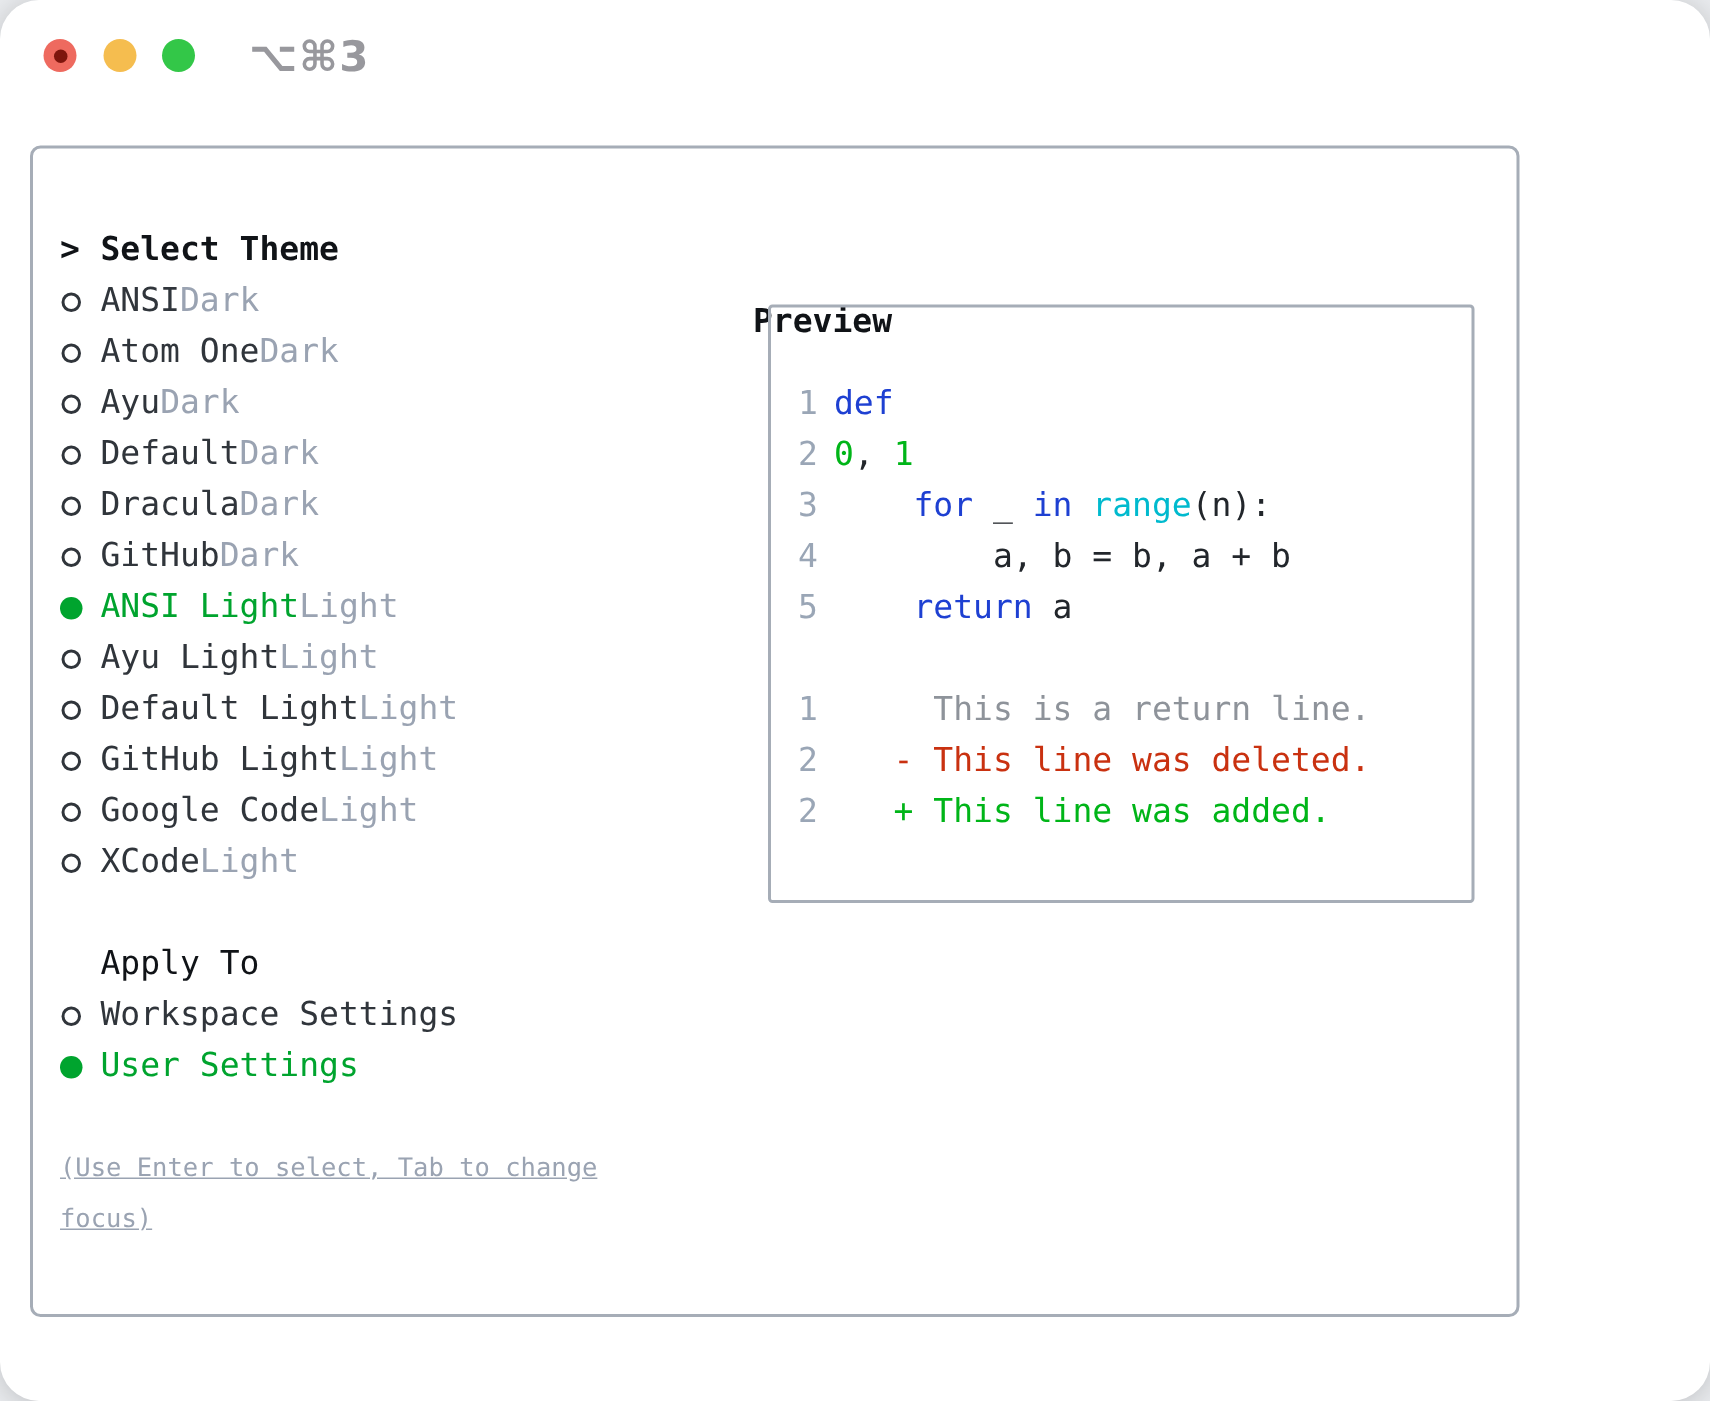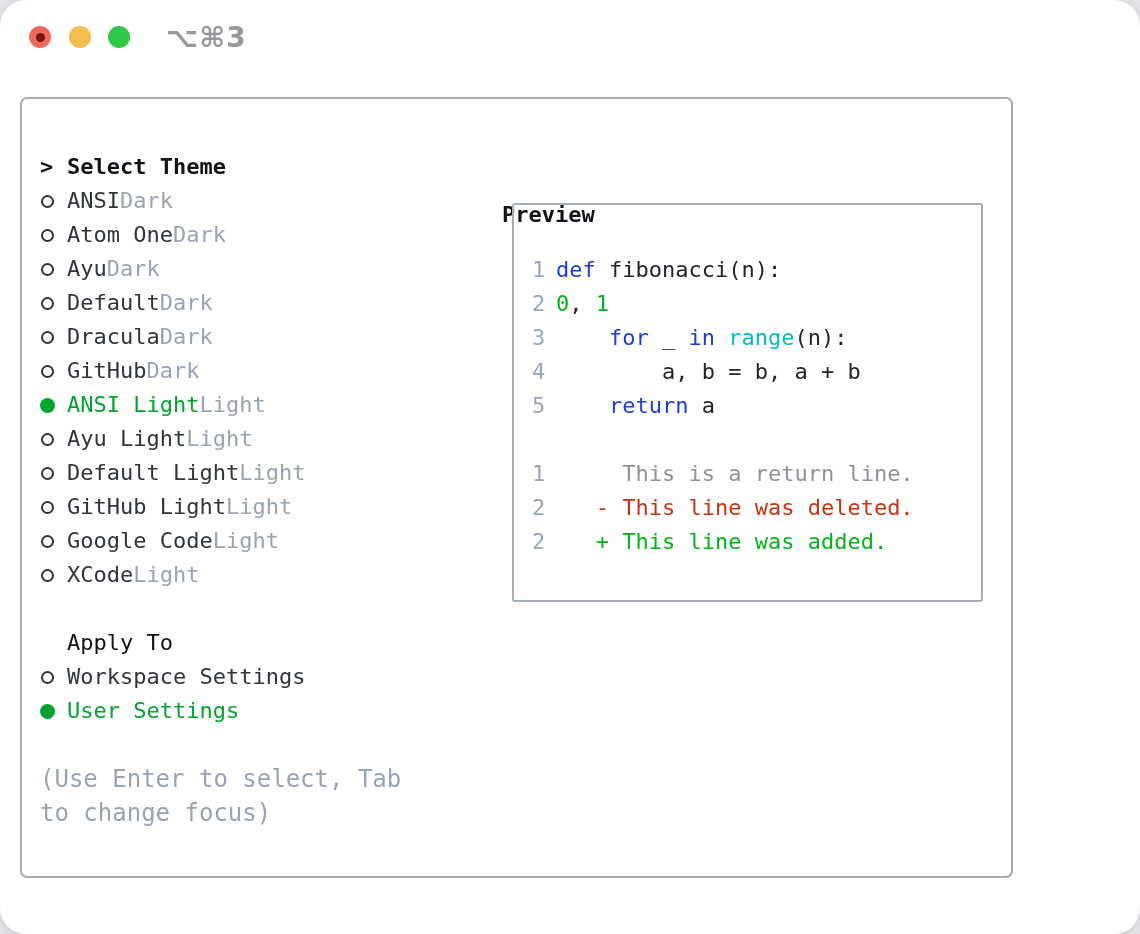--- a/index.html
+++ b/index.html
@@ -35,21 +35,21 @@
   .marker{width:27px;display:inline-flex;align-items:center;flex:0 0 27px;}
   .prompt{font-weight:bold;color:var(--header_text);}
   .header-text{font-weight:bold;color:var(--header_text);}
   .circle{width:13px;height:13px;border-radius:50%;border:2px solid var(--ui_text);box-sizing:border-box;margin-left:1px;}
   .circle.filled{width:15px;height:15px;border:none;background:var(--accent_green);margin-left:0;}
   .item-name{color:var(--ui_text);}
   .item-name.selected{color:var(--accent_green);}
   .item-suffix{color:var(--ui_muted);}
   .apply-header{color:var(--header_text);text-align:right;}
   .spacer-row{height:34px;}
-  .help{width:402px;color:var(--ui_muted);font-size:24px;line-height:34px;white-space:normal;word-break:normal;}
+  .help{width:402px;color:var(--ui_muted);font-size:17px;line-height:34px;white-space:normal;word-break:normal;text-decoration:underline;}
   
   .preview-header{position:absolute;left:480px;top:51px;font-weight:bold;color:var(--header_text);margin-top:48px;}
   .preview-box{
     position:absolute;left:490px;top:104px;width:471px;height:399px;
     border:2px solid var(--border);border-radius:3px;box-sizing:border-box;
     padding:48px 0 0 18px;overflow:hidden;
   }
   .code-line{height:34px;display:flex;align-items:center;white-space:pre;font-size:22px;line-height:34px;}
   .ln{width:24px;flex:0 0 24px;color:var(--line_no);}
   .tk-k{color:var(--kw);}
@@ -110,21 +110,21 @@
 
       <div class="help">(Use Enter to select, Tab to change focus)</div>
     </div>
 
     <div class="row preview-header">
       <span>Preview</span>
     </div>
 
     <div class="preview-box">
       <div id="code-lines">
-          <div class="code-line"><span class="ln">1</span><span class="tk-k">def</span><span class="tk-p"> fibonacci(n):</span></div>
+          <div class="code-line"><span class="ln">1</span><span class="tk-k">def</span></div>
           <div class="code-line"><span class="ln">2</span><span class="tk-n">0</span><span class="tk-p">, </span><span class="tk-n">1</span></div>
           <div class="code-line"><span class="ln">3</span><span class="tk-p">    </span><span class="tk-k">for</span><span class="tk-p"> _ </span><span class="tk-k">in</span><span class="tk-p"> </span><span class="tk-b">range</span><span class="tk-p">(n):</span></div>
           <div class="code-line"><span class="ln">4</span><span class="tk-p">        a, b = b, a + b</span></div>
           <div class="code-line"><span class="ln">5</span><span class="tk-p">    </span><span class="tk-k">return</span><span class="tk-p"> a</span></div>
         </div>
       <div class="blank-line"></div>
       <div id="diff-lines">
           <div class="code-line"><span class="ln">1</span><span class="diff-ctx">     This is a return line.</span></div>
           <div class="code-line"><span class="ln">2</span><span class="diff-del">   - This line was deleted.</span></div>
           <div class="code-line"><span class="ln">2</span><span class="diff-add">   + This line was added.</span></div>

